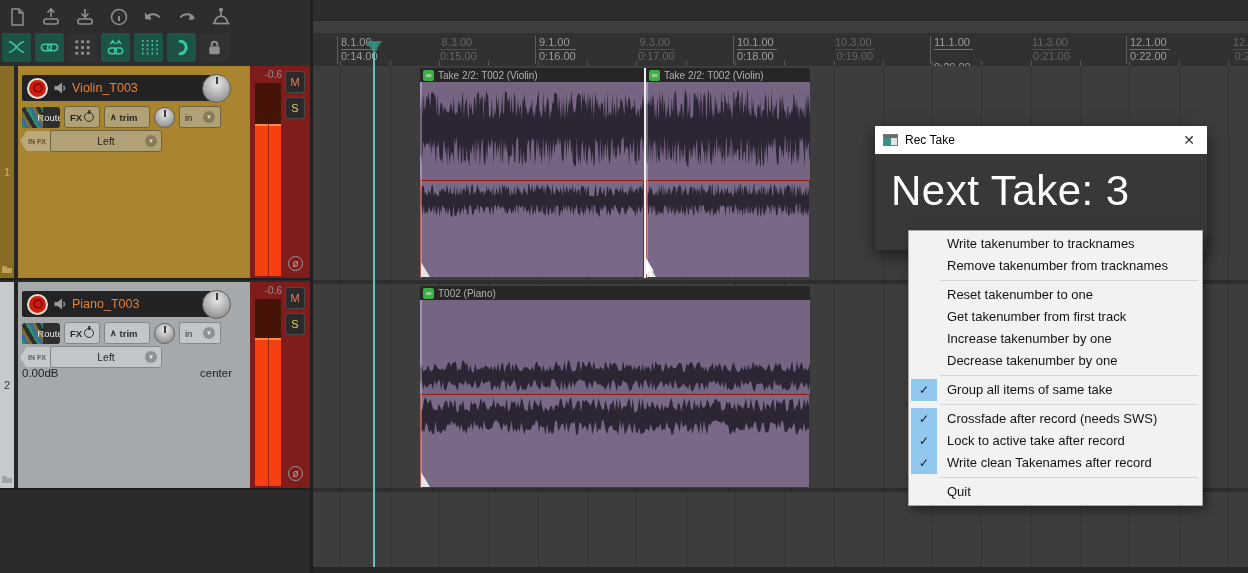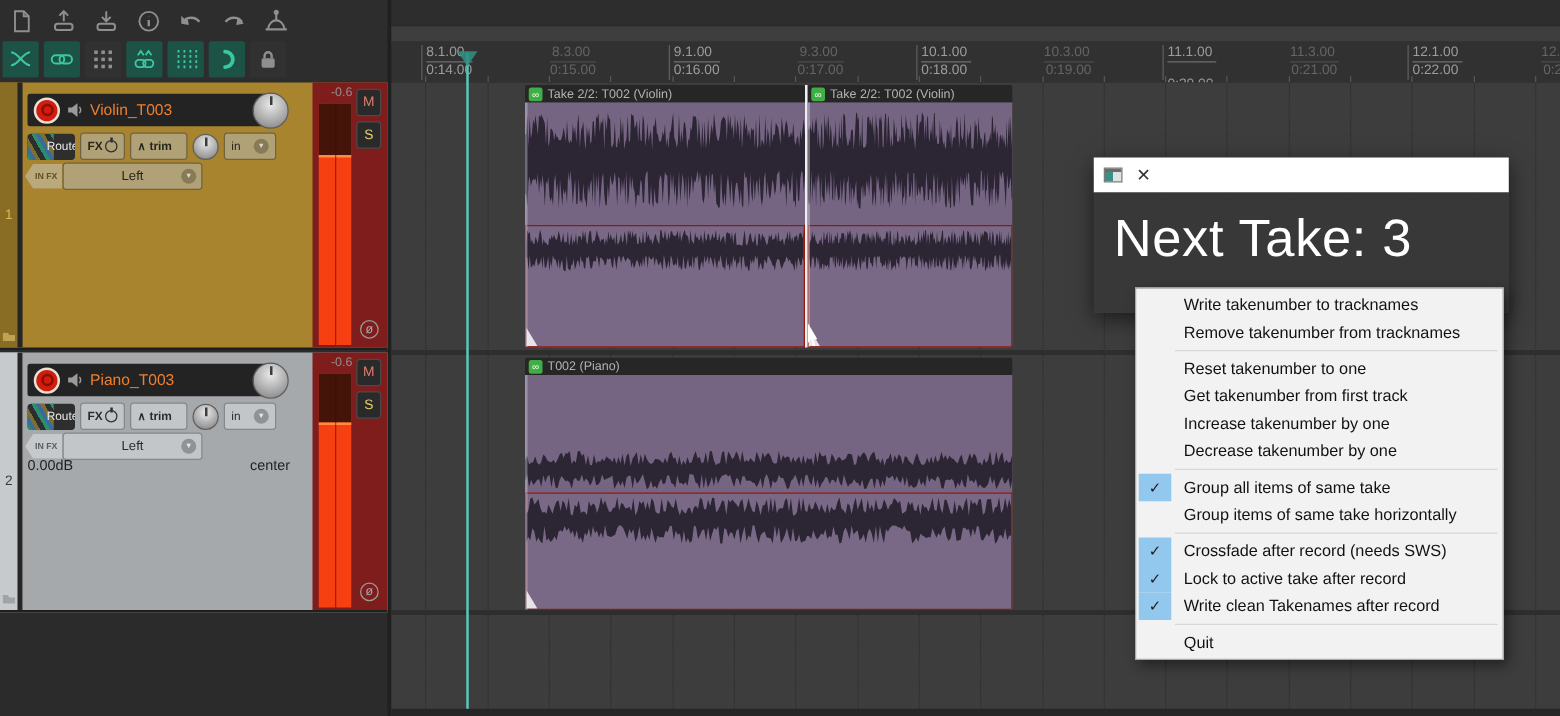--- a/index.html
+++ b/index.html
@@ -521,20 +521,21 @@
         <div class="gridline" style="left: 865.81px;"></div>
         <div class="gridline" style="left: 915.14px;"></div>
       </div>
     <div class="edit-cursor-line"></div>
     <div class="edit-cursor-marker"></div>
   </div>
 
   <div class="rec-window">
     <div class="rec-titlebar">
       <span class="win-icon"></span>
+      <span class="rec-title">Rec Take</span>
       <button class="win-close">✕</button>
     </div>
     <div class="rec-body">
       <div class="rec-heading">Next Take: 3</div>
     </div>
   </div>
 
   <div class="popup-menu">
       <div class="menu-item">
       
@@ -559,24 +560,20 @@
     </div>
       <div class="menu-item">
       
       <span class="mi-label">Decrease takenumber by one</span>
     </div>
       <div class="menu-sep"></div>
       <div class="menu-item checked">
       <span class="check">✓</span>
       <span class="mi-label">Group all items of same take</span>
     </div>
-      <div class="menu-item">
-      
-      <span class="mi-label">Group items of same take horizontally</span>
-    </div>
       <div class="menu-sep"></div>
       <div class="menu-item checked">
       <span class="check">✓</span>
       <span class="mi-label">Crossfade after record (needs SWS)</span>
     </div>
       <div class="menu-item checked">
       <span class="check">✓</span>
       <span class="mi-label">Lock to active take after record</span>
     </div>
       <div class="menu-item checked">

